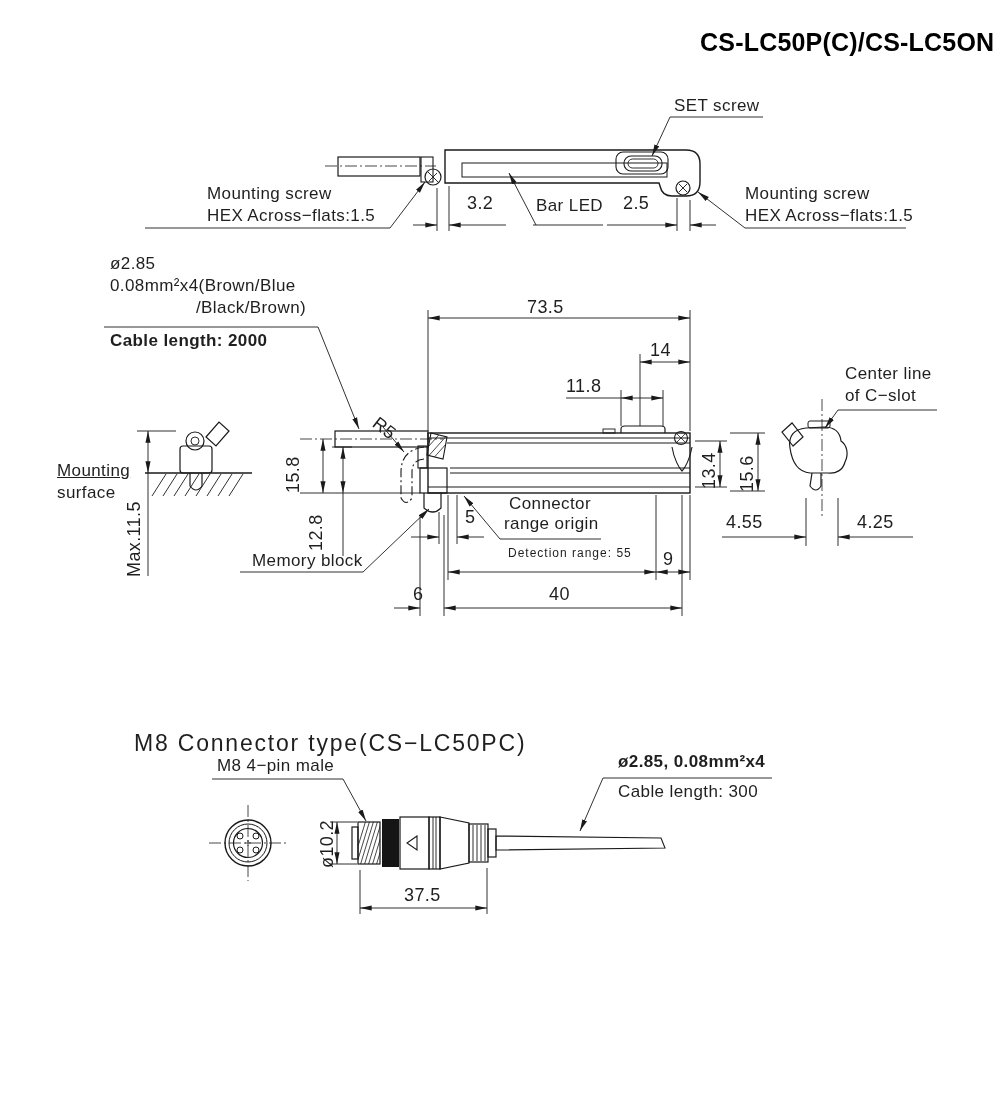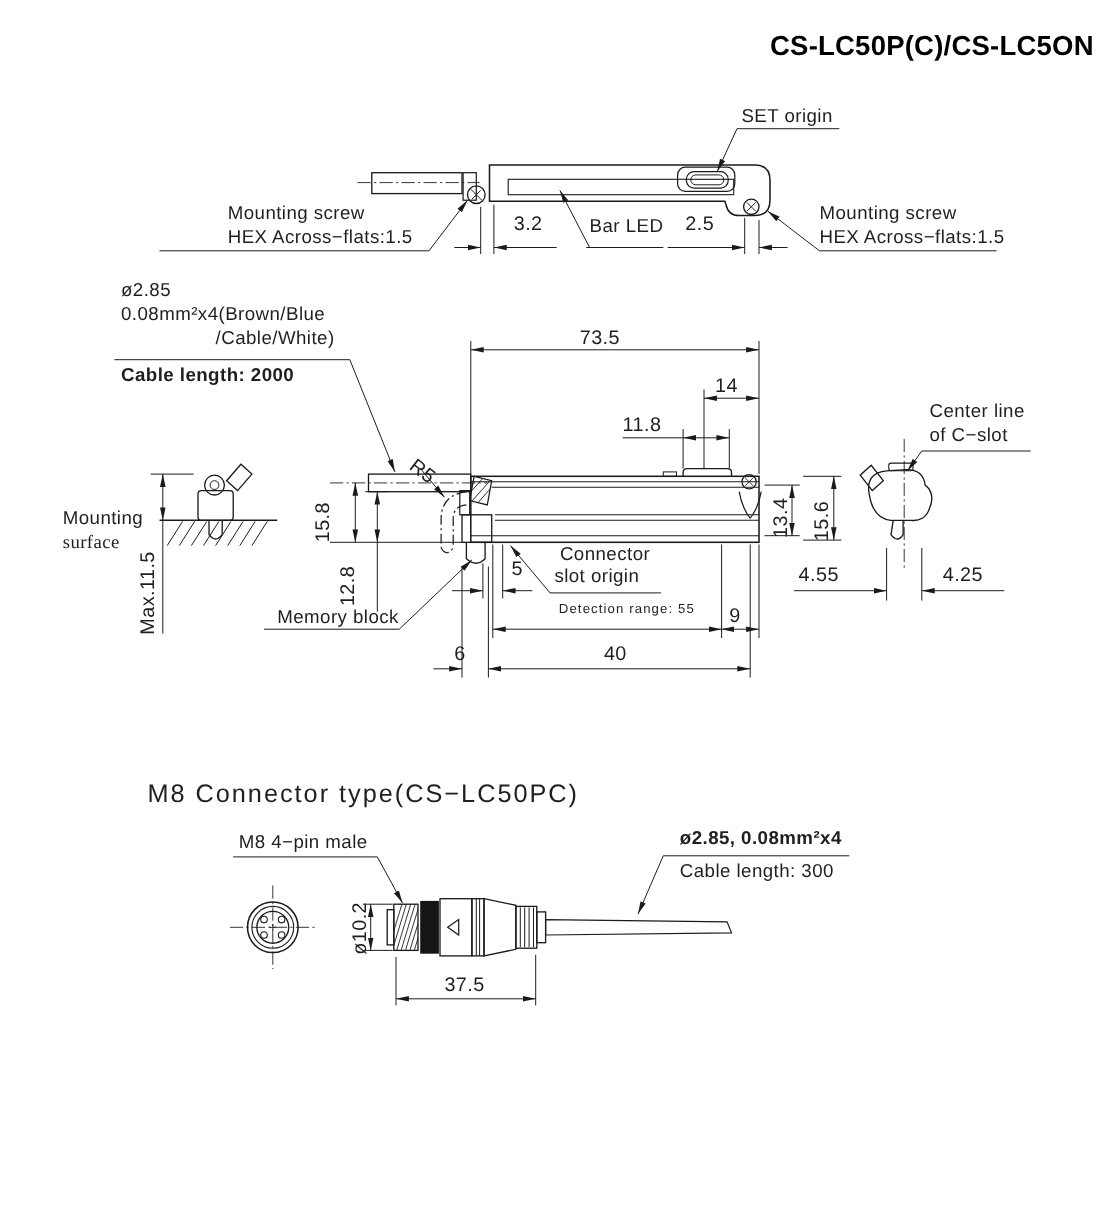--- a/index.html
+++ b/index.html
@@ -4,21 +4,21 @@
 <style>
   html,body{margin:0;padding:0;background:#ffffff;}
   #canvas{position:relative;width:1000px;height:1100px;background:#fff;overflow:hidden;
           font-family:"Liberation Sans", sans-serif;color:#1a1a1a;}
   #linework{position:absolute;left:0;top:0;z-index:0;}
   .lbl{position:absolute;white-space:nowrap;font-size:17px;letter-spacing:.4px;color:#1f1f1f;z-index:2;}
   .dim{font-size:18px;}
   .v{transform:rotate(-90deg);transform-origin:0 0;}
   .rot{transform:rotate(38deg);transform-origin:0 0;}
   .title{font-size:25px;font-weight:bold;letter-spacing:.2px;color:#000;}
-  .heading{font-size:23px;letter-spacing:1.8px;}
+  .heading{font-size:23px;letter-spacing:1.8px;margin-top:22px;}
   .big{font-size:12px;letter-spacing:1px;margin-left:39px;}
 </style>
 </head>
 <body>
 
 <div id="canvas">
 
 <svg id="linework" width="1000" height="1100" viewBox="0 0 1000 1100">
   <defs>
     <marker id="arw" viewBox="0 0 12 6" refX="12" refY="3" markerWidth="13" markerHeight="6.5" orient="auto-start-reverse">
@@ -245,49 +245,49 @@
       <line x1="337" y1="822" x2="337" y2="864" marker-start="url(#arw)" marker-end="url(#arw)"></line>
       <line x1="360" y1="870" x2="360" y2="914"></line>
       <line x1="487" y1="868" x2="487" y2="914"></line>
       <line x1="360" y1="908" x2="487" y2="908" marker-start="url(#arw)" marker-end="url(#arw)"></line>
     </g>
   </g>
 </svg>
 
   <div class="lbl title" style="left:700px;top:28px;">CS-LC50P(C)/CS-LC5ON</div>
 
-  <div class="lbl" style="left:674px;top:96px;">SET origin</div>
+  <div class="lbl" style="left:674px;top:96px;">SET screw</div>
   <div class="lbl" style="left:207px;top:184px;">Mounting screw</div>
   <div class="lbl" style="left:207px;top:206px;">HEX Across−flats:1.5</div>
   <div class="lbl dim" style="left:467px;top:193px;">3.2</div>
   <div class="lbl" style="left:536px;top:196px;">Bar LED</div>
   <div class="lbl dim" style="left:623px;top:193px;">2.5</div>
   <div class="lbl" style="left:745px;top:184px;">Mounting screw</div>
   <div class="lbl" style="left:745px;top:206px;">HEX Across−flats:1.5</div>
 
   <div class="lbl" style="left:110px;top:254px;">ø2.85</div>
   <div class="lbl" style="left:110px;top:276px;">0.08mm²x4(Brown/Blue</div>
-  <div class="lbl" style="left:196px;top:298px;">/Cable/White)</div>
+  <div class="lbl" style="left:196px;top:298px;">/Black/Brown)</div>
   <div class="lbl" style="left:110px;top:331px;font-weight:bold;">Cable length: 2000</div>
 
   <div class="lbl dim" style="left:527px;top:297px;">73.5</div>
   <div class="lbl dim" style="left:650px;top:340px;">14</div>
   <div class="lbl dim" style="left:566px;top:376px;">11.8</div>
   <div class="lbl" style="left:845px;top:364px;">Center line</div>
   <div class="lbl" style="left:845px;top:386px;">of C−slot</div>
-  <div class="lbl" style="left:57px;top:461px;">Mounting</div>
-  <div class="lbl" style="left:57px;top:483px;font-family:Liberation Serif, serif;">surface</div>
+  <div class="lbl" style="left:57px;top:461px;text-decoration:underline;">Mounting</div>
+  <div class="lbl" style="left:57px;top:483px;">surface</div>
   <div class="lbl dim v" style="left:124px;top:577px;">Max.11.5</div>
   <div class="lbl dim v" style="left:283px;top:493px;">15.8</div>
   <div class="lbl dim v" style="left:306px;top:551px;">12.8</div>
   <div class="lbl dim rot" style="left:381px;top:413px;">R5</div>
   <div class="lbl" style="left:252px;top:551px;">Memory block</div>
   <div class="lbl dim" style="left:465px;top:507px;">5</div>
   <div class="lbl" style="left:509px;top:494px;">Connector</div>
-  <div class="lbl" style="left:504px;top:514px;">slot origin</div>
+  <div class="lbl" style="left:504px;top:514px;">range origin</div>
   <div class="lbl big" style="left:469px;top:546px;">Detection range: 55</div>
   <div class="lbl dim" style="left:663px;top:549px;">9</div>
   <div class="lbl dim" style="left:413px;top:584px;">6</div>
   <div class="lbl dim" style="left:549px;top:584px;">40</div>
   <div class="lbl dim v" style="left:699px;top:489px;">13.4</div>
   <div class="lbl dim v" style="left:737px;top:492px;">15.6</div>
   <div class="lbl dim" style="left:726px;top:512px;">4.55</div>
   <div class="lbl dim" style="left:857px;top:512px;">4.25</div>
 
   <div class="lbl heading" style="left:134px;top:708px;">M8 Connector type(CS−LC50PC)</div>

